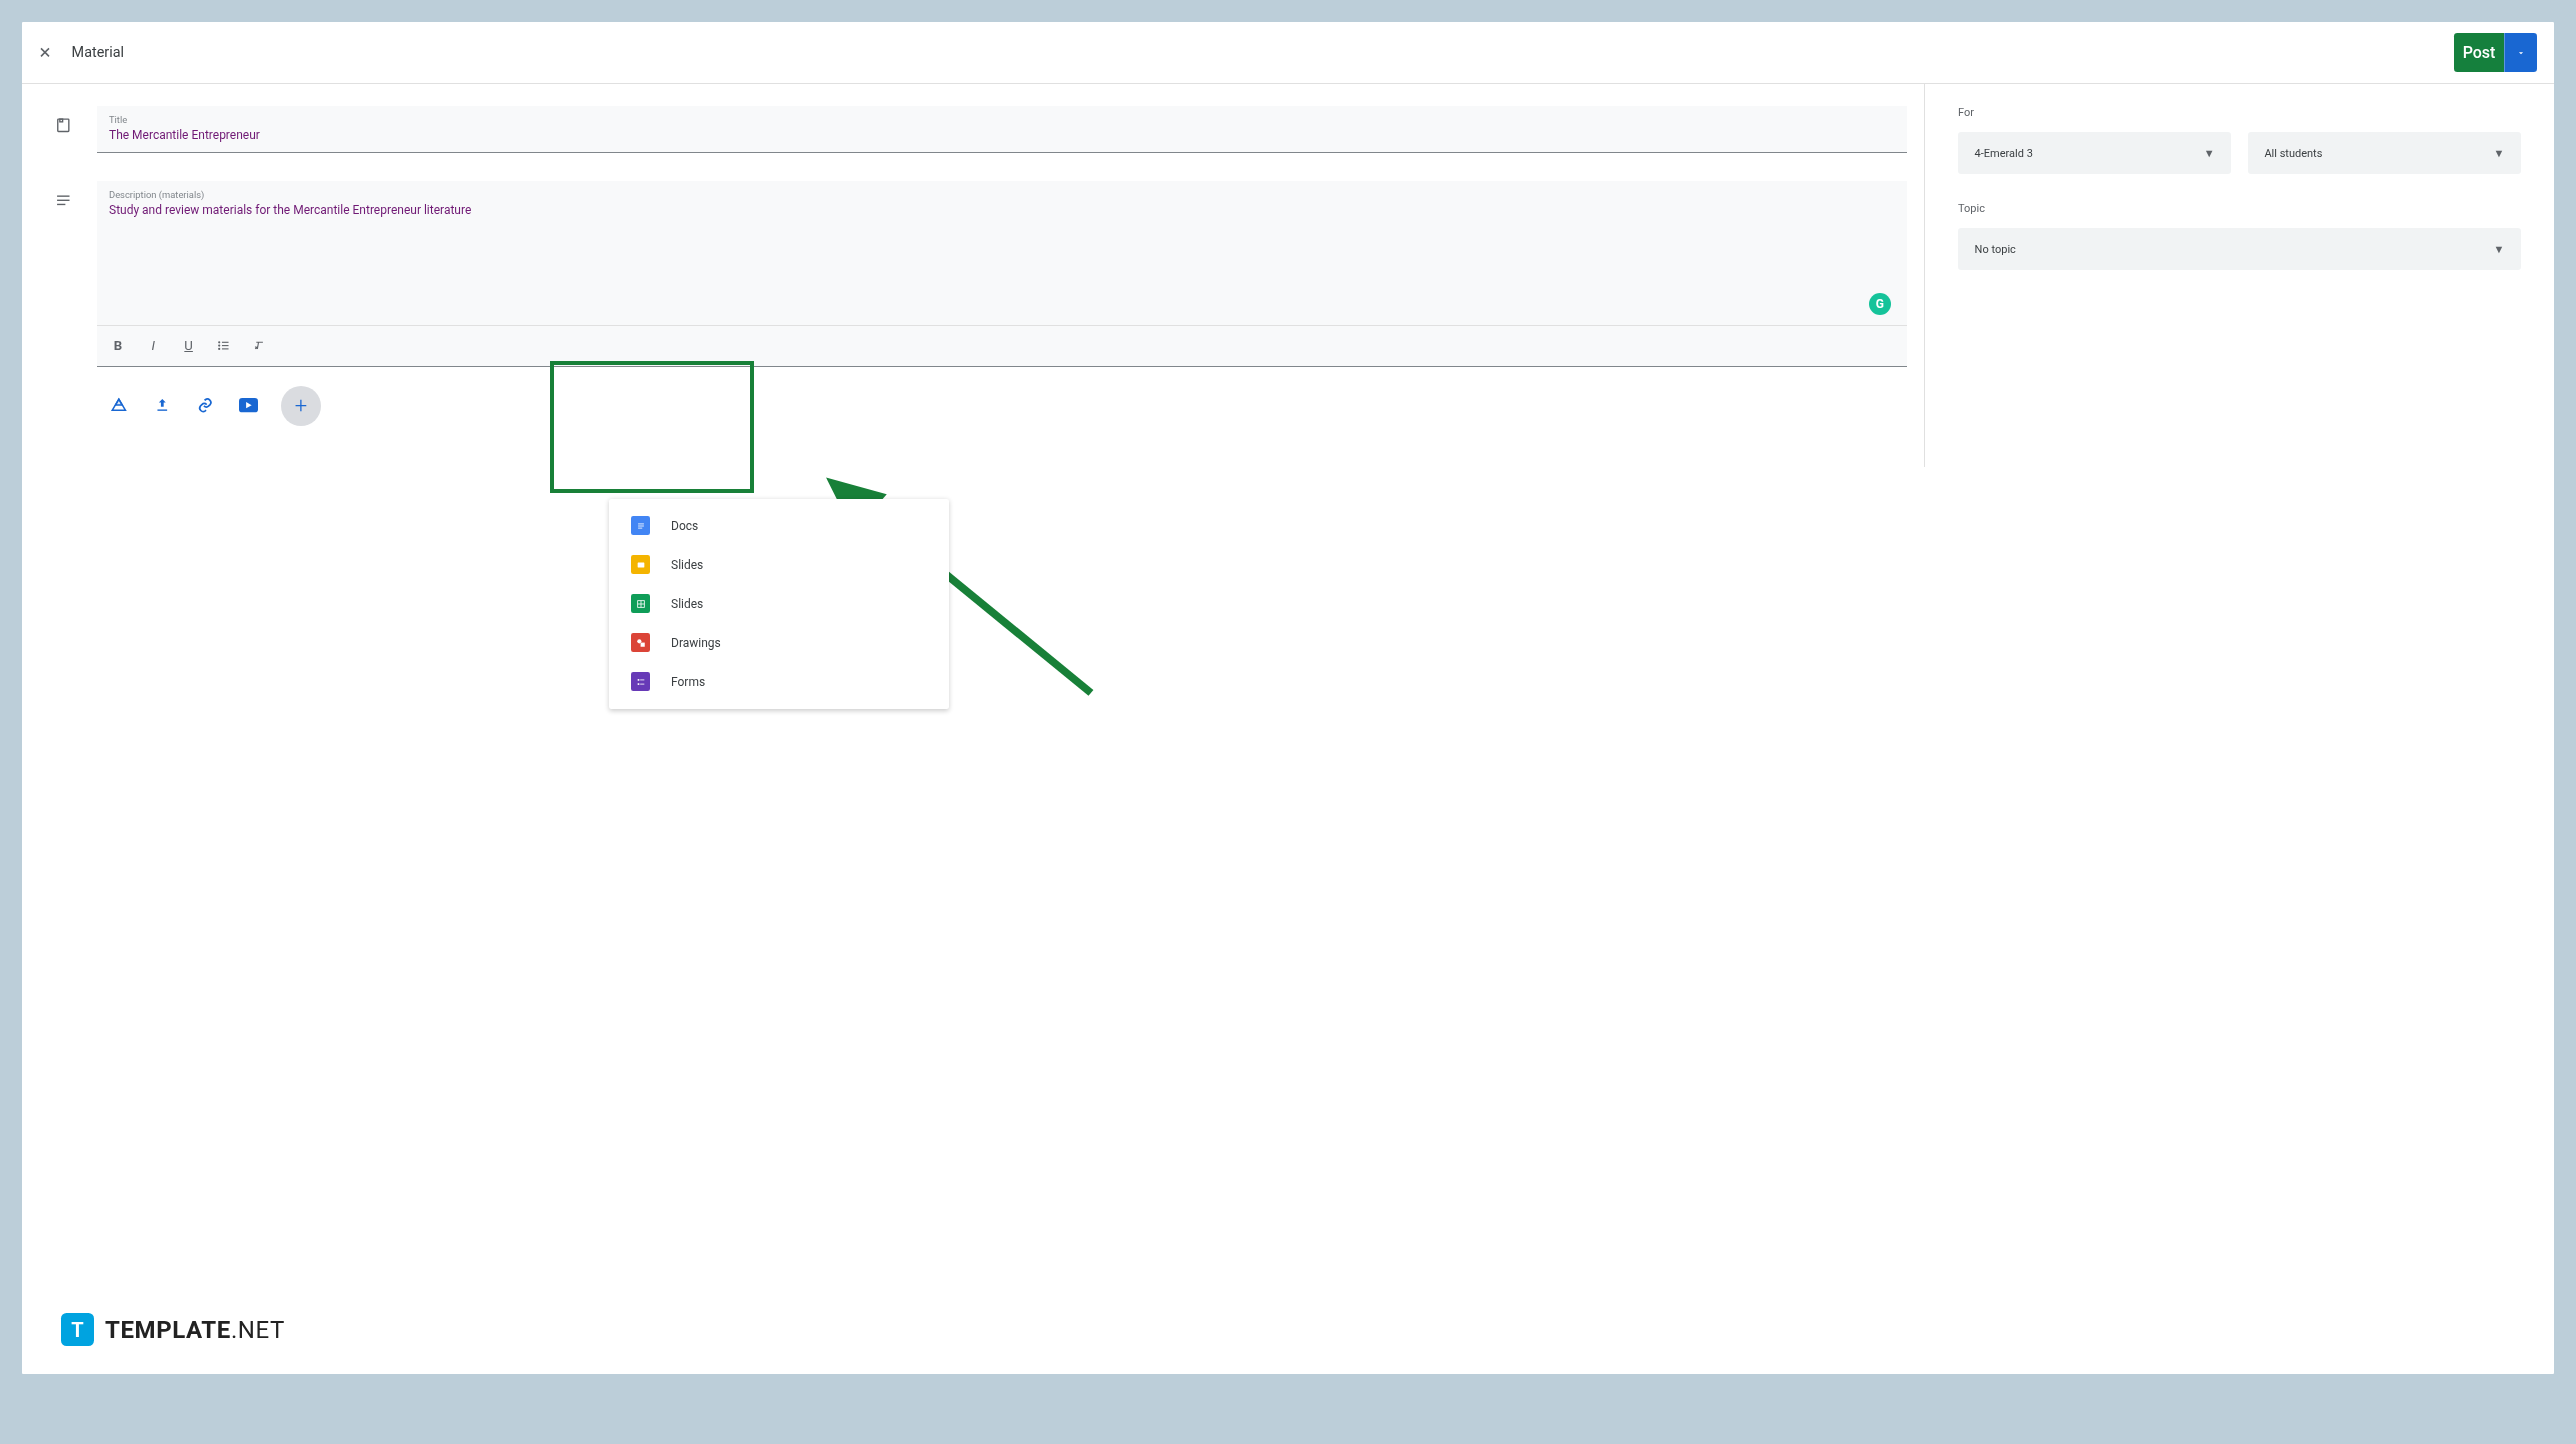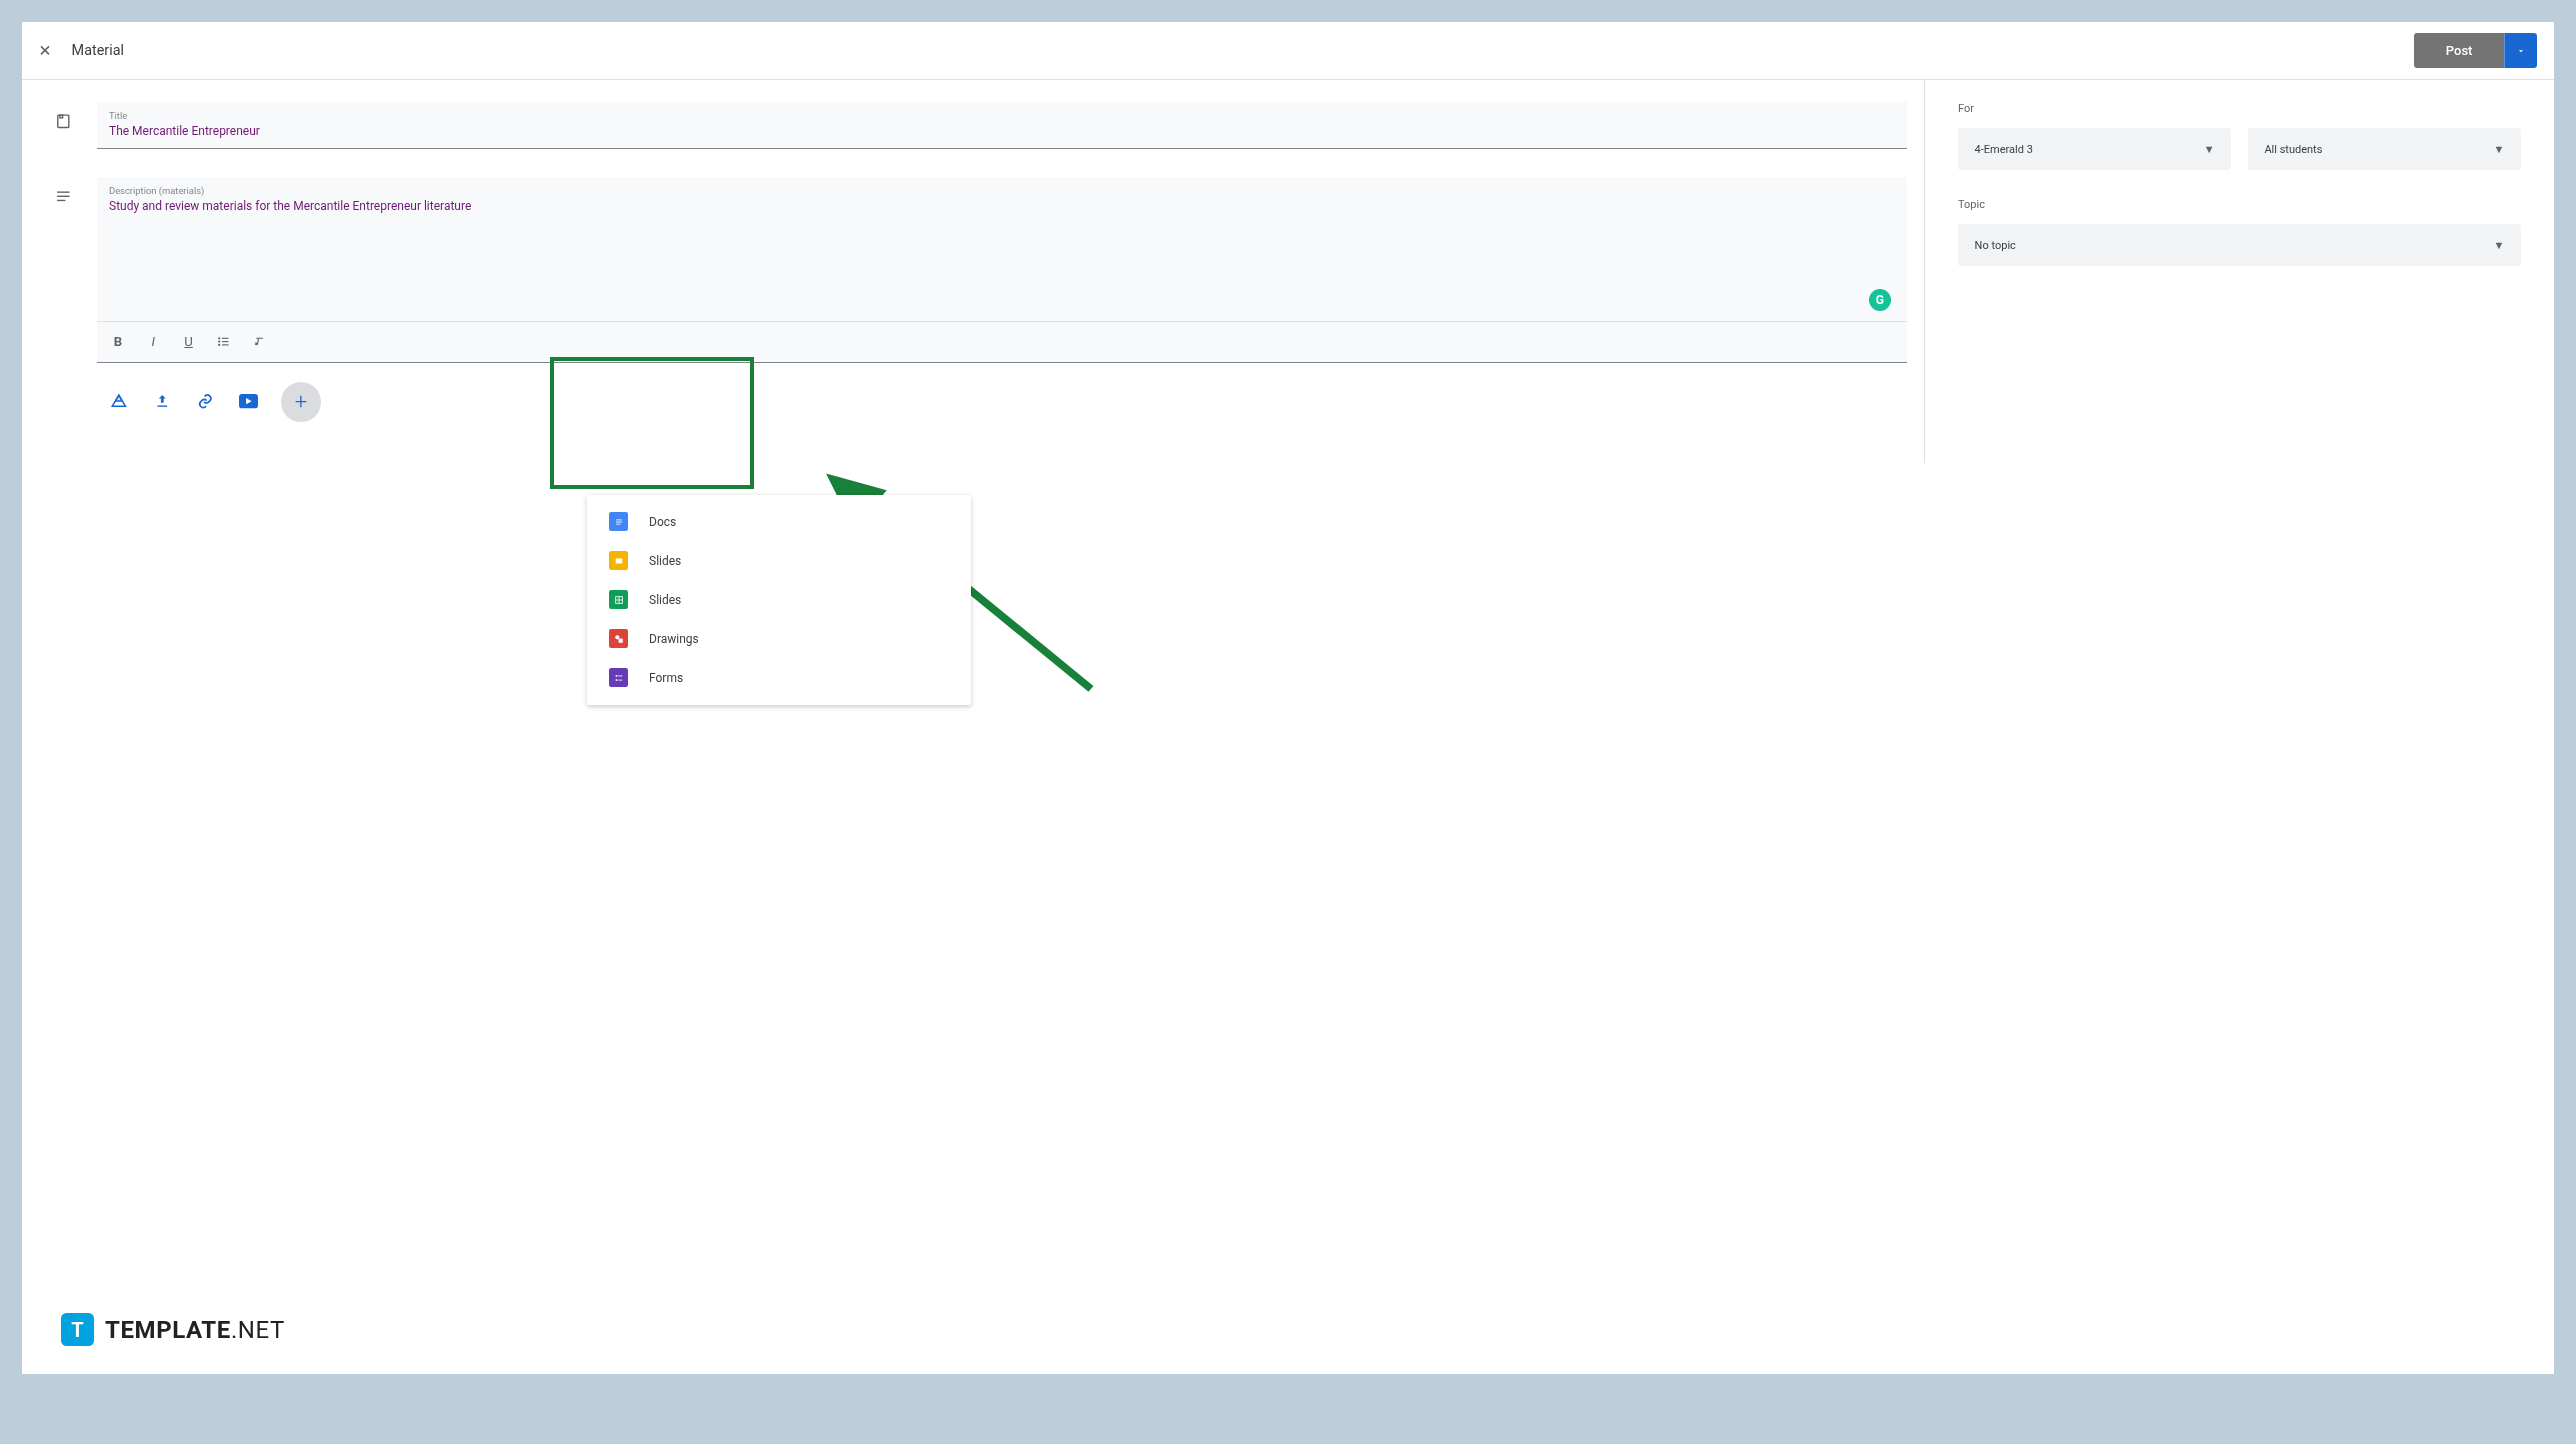--- a/index.html
+++ b/index.html
@@ -3,41 +3,41 @@
 <meta charset="utf-8">
 <style>
   *{box-sizing:border-box;margin:0;padding:0;font-family:Roboto,Arial,sans-serif}
   body{background:#bcced9;padding:22px;font-size:7.7px;color:#3c4043}
   .window{background:#fff;border-radius:1.1px;overflow:hidden;position:relative;min-height:1352px}
   .header{display:flex;align-items:center;justify-content:space-between;padding:11px 16.6px;border-bottom:0.6px solid #e0e0e0}
   .header-left{display:flex;align-items:center;gap:20px}
   .close-x{font-size:15.5px;color:#5f6368;cursor:pointer;font-weight:300}
   .header-title{font-size:14.4px;color:#3c4043;font-weight:400}
   .post-group{display:flex}
-  .post-btn{background:#737373;color:#fff;border:none;padding:10px 32px;font-size:13px;border-radius:3.3px 0 0 3.3px;cursor:pointer;font-weight:500}
+  .post-btn{background:#15803d;color:#fff;border:none;padding:10px 9px;font-size:16px;border-radius:3.3px 0 0 3.3px;cursor:pointer;font-weight:500}
   .post-drop{background:#1967d2;color:#fff;border:none;border-left:0.6px solid rgba(255,255,255,.3);padding:10px 11px;border-radius:0 3.3px 3.3px 0;cursor:pointer}
   .body{display:flex}
   .main{flex:1;padding:22px 16.6px 22px 33px;border-right:0.6px solid #e0e0e0}
   .side{width:629px;padding:22px 33px}
   .row{display:flex;align-items:flex-start;gap:22px;margin-bottom:0}
   .row-icon{width:20px;color:#5f6368;padding-top:11px}
   .field{flex:1;background:#f8f9fa;border-bottom:1.1px solid #80868b;padding:7.7px 12px 10px}
   .field-label{font-size:9.4px;color:#80868b;margin-bottom:3.3px}
   .field-value{font-size:12px;color:#701a75}
   .desc-field{flex:1;background:#f8f9fa;padding:7.7px 12px 10px;position:relative}
   .desc-area{min-height:144px}
   .grammarly{position:absolute;right:16.6px;bottom:10px;width:22px;height:22px;border-radius:50%;background:#15c39a;display:flex;align-items:center;justify-content:center;color:#fff;font-weight:700;font-size:12px}
   .toolbar{display:flex;gap:17.7px;padding:11px 12px;border-top:0.6px solid #e0e0e0;background:#f8f9fa;border-bottom:1.1px solid #80868b}
   .tb-btn{background:none;border:none;color:#5f6368;font-size:13.2px;cursor:pointer;width:17.7px;height:17.7px;display:flex;align-items:center;justify-content:center}
   .attach-row{display:flex;align-items:center;gap:23px;padding:19px 12px;position:relative}
   .attach-icon{color:#1967d2;width:20px;height:20px;display:flex;align-items:center;justify-content:center;cursor:pointer}
   .plus-btn{width:40px;height:40px;border-radius:50%;background:#dadce0;display:flex;align-items:center;justify-content:center;color:#1967d2;font-size:22px;cursor:pointer;font-weight:300}
   .highlight-box{position:absolute;border:4.4px solid #188038;width:204px;height:132px;left:453px;top:-5.5px;pointer-events:none}
   .arrow{position:absolute;left:718px;top:105px;pointer-events:none}
-  .create-menu{position:absolute;left:490px;top:132px;background:#fff;box-shadow:0 1.1px 5.5px rgba(0,0,0,.2);border-radius:2.2px;padding:7.7px 0;width:384px}
+  .create-menu{position:absolute;left:512px;top:132px;background:#fff;box-shadow:0 1.1px 5.5px rgba(0,0,0,.2);border-radius:2.2px;padding:7.7px 0;width:340px}
   .menu-item{display:flex;align-items:center;gap:21px;padding:10px 22px;cursor:pointer;font-size:12px;color:#3c4043}
   .menu-icon{width:19px;height:19px;border-radius:2.2px;display:flex;align-items:center;justify-content:center;color:#fff;font-size:10px}
   .mi-docs{background:#4285f4}
   .mi-slides{background:#f4b400}
   .mi-sheets{background:#0f9d58}
   .mi-drawings{background:#db4437}
   .mi-forms{background:#673ab7}
   .side-label{font-size:11px;color:#5f6368;margin-bottom:13.2px}
   .side-row{display:flex;gap:16.6px;margin-bottom:28px}
   .dropdown{flex:1;background:#f1f3f4;border-radius:3.3px;padding:14.4px 16.6px;display:flex;justify-content:space-between;cursor:pointer;font-size:11px;color:#3c4043}

